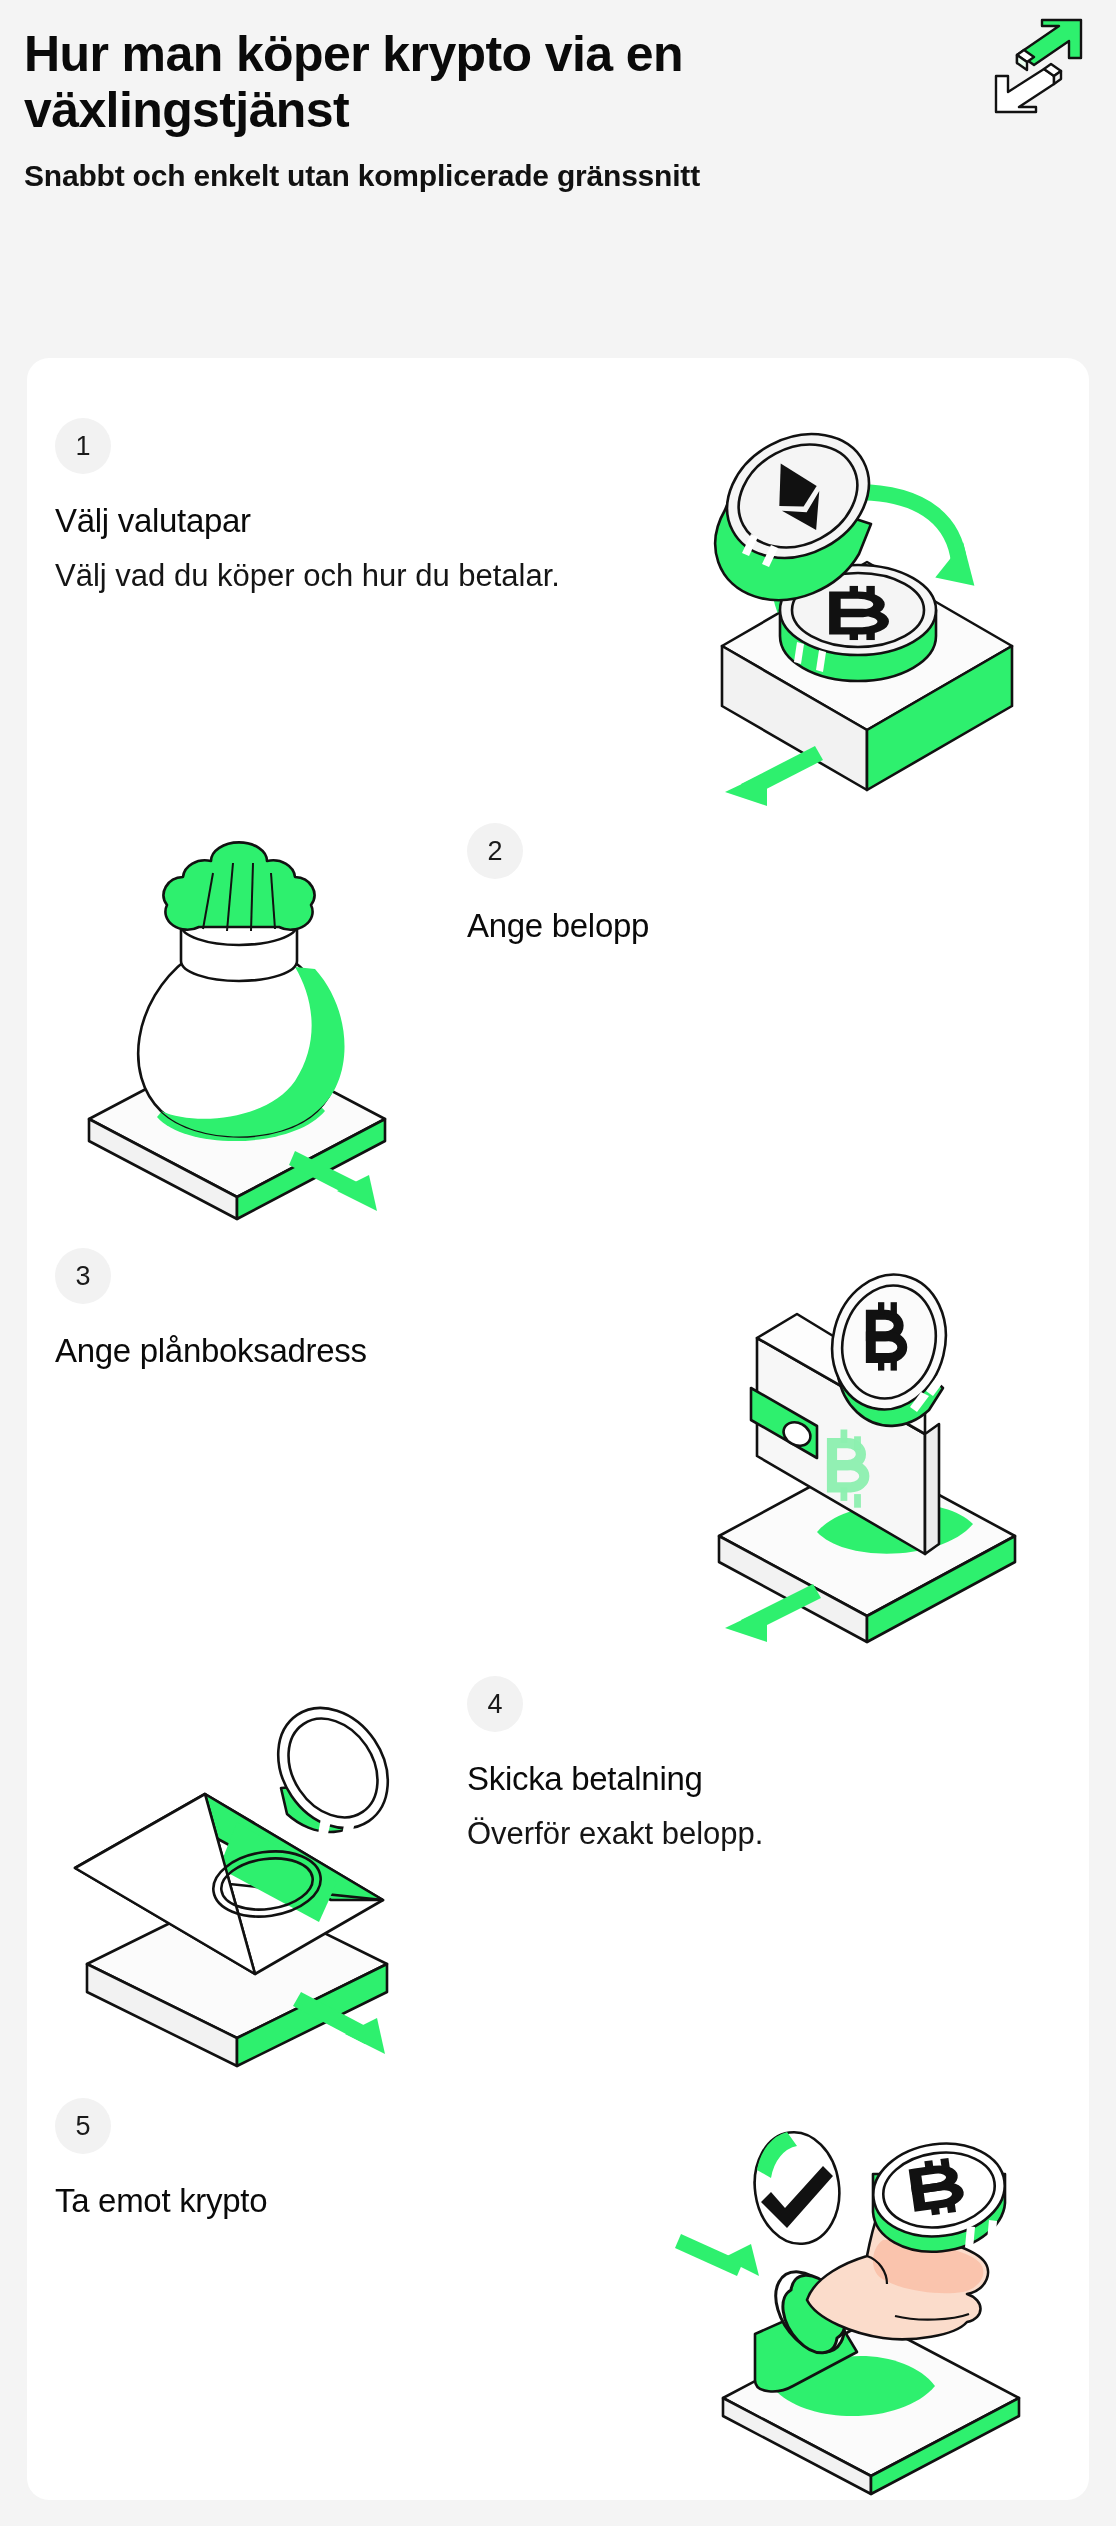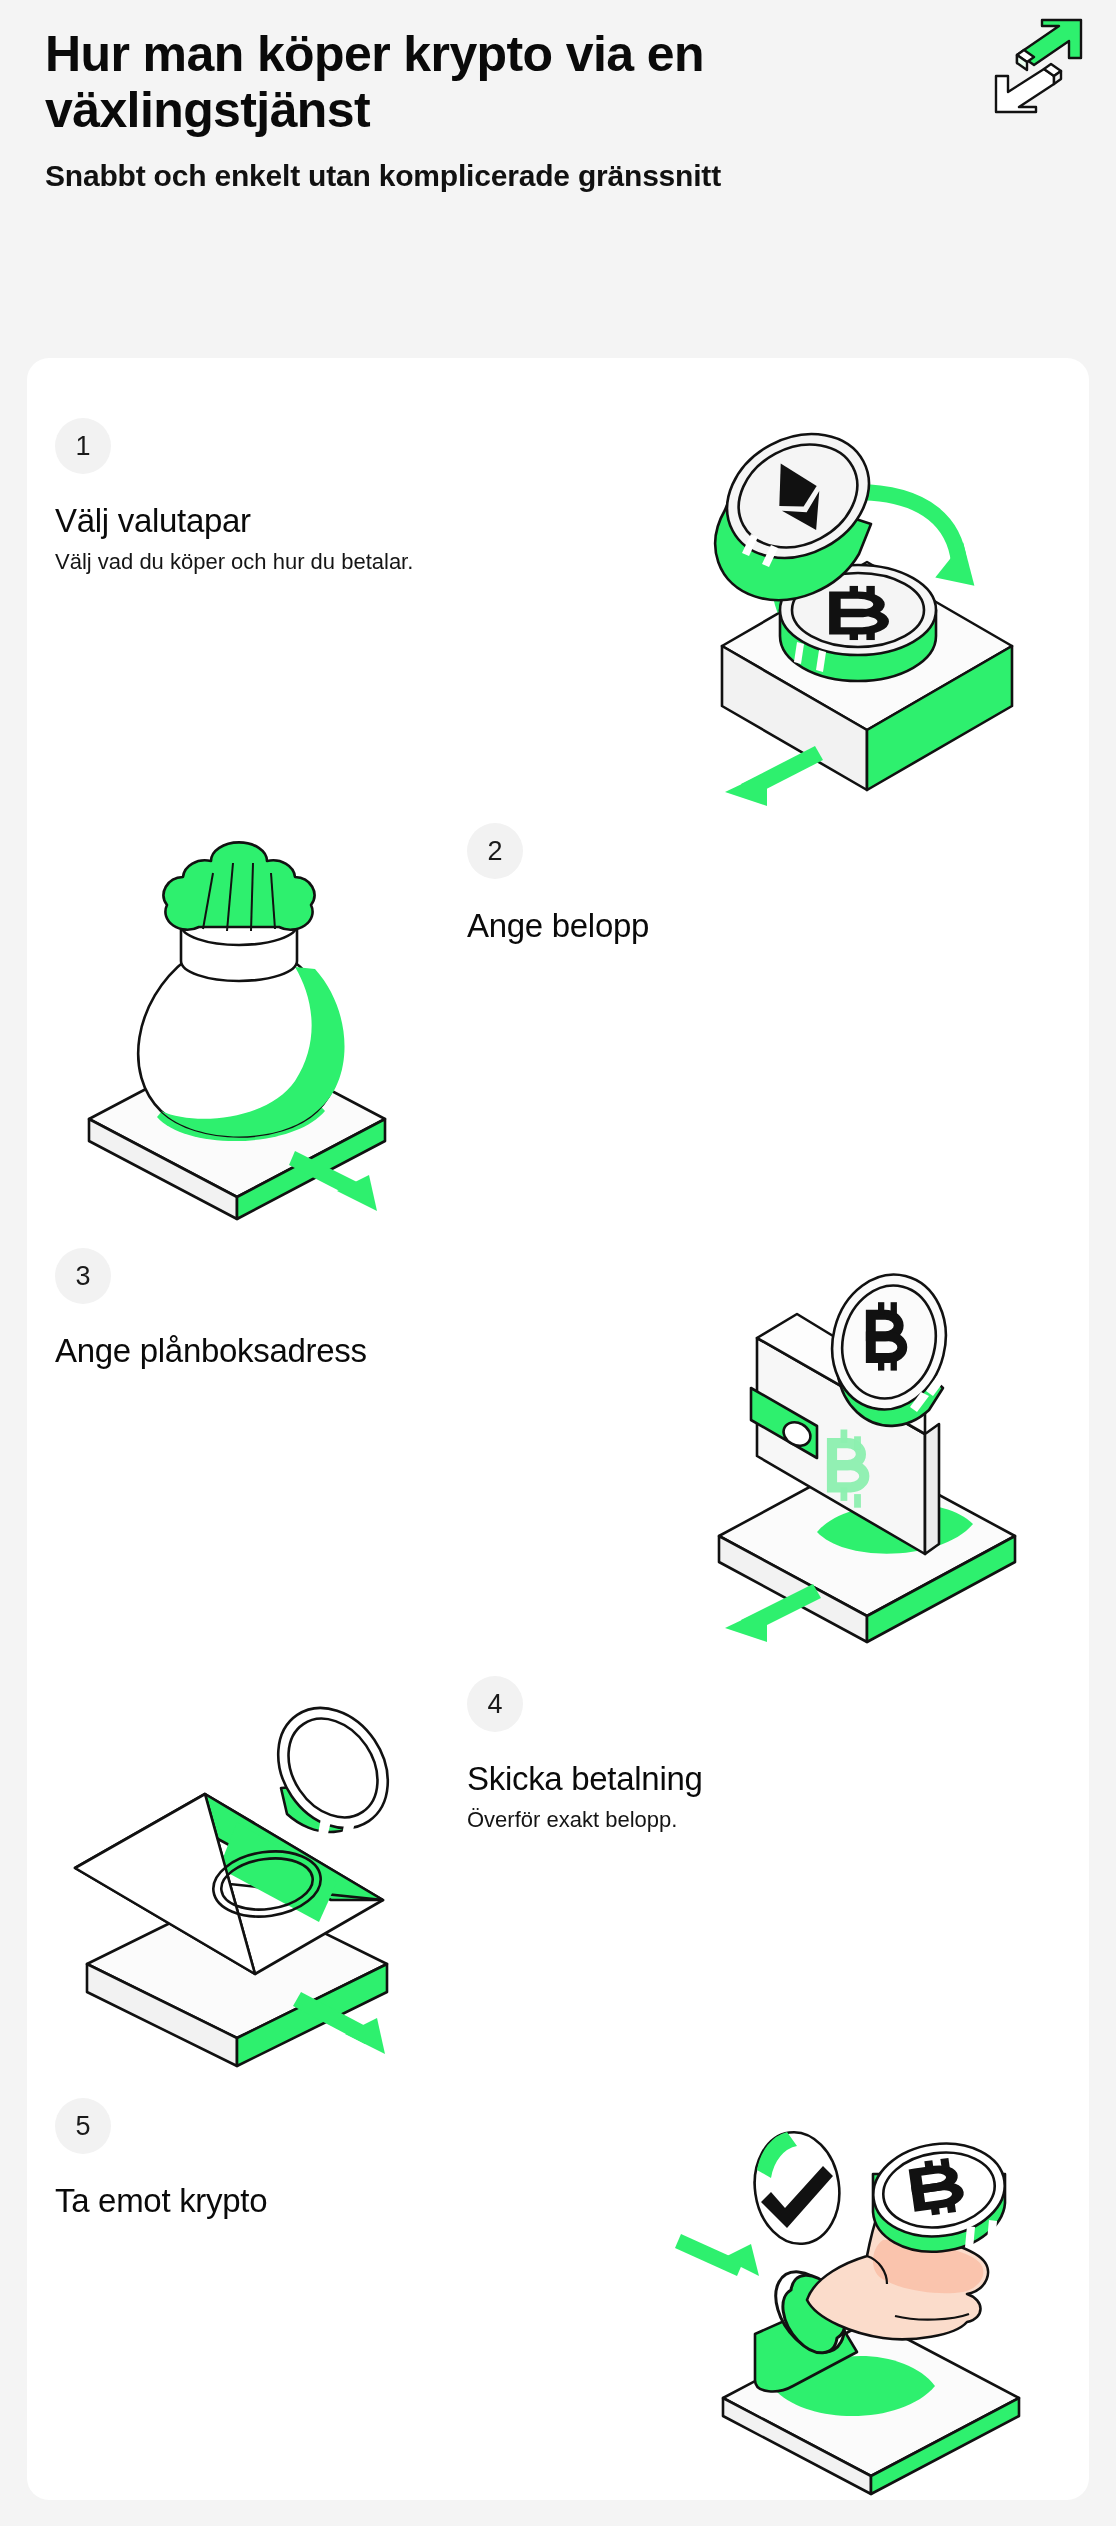--- a/index.html
+++ b/index.html
@@ -4,21 +4,21 @@
 <style>
   * { margin:0; padding:0; box-sizing:border-box; }
   html, body {
     width:1116px;
     background:#f4f4f4;
     font-family:"Liberation Sans", sans-serif;
   }
   body { width:1116px; min-height:2526px; position:relative; overflow:hidden; }
 
   
-  .header { padding:26px 28px 0 45px; position:relative; }
+  .header { padding:26px 28px 0 24px; position:relative; }
   .header-title {
     font-size:50px;
     line-height:1.12;
     font-weight:700;
     color:#0a0a0a;
     letter-spacing:-0.6px;
     max-width:940px;
   }
   .header-subtitle {
     margin-top:20px;
@@ -59,22 +59,22 @@
     display:flex; align-items:center; justify-content:center;
     font-size:27px; font-weight:400; color:#1a1a1a;
     line-height:1;
   }
   .step-title {
     margin-top:28px;
     font-size:33px; font-weight:400; color:#0a0a0a;
     letter-spacing:-0.3px; line-height:1.15;
   }
   .step-desc {
-    margin-top:7px;
-    font-size:22px; font-weight:400; color:#151515;
+    margin-top:15px;
+    font-size:31px; font-weight:400; color:#151515;
     line-height:1.38;
   }
 
   .step-art { position:absolute; width:400px; height:400px; }
   .step.left  .step-art { right:22px; top:-4px; }
   .step.right .step-art { left:10px;  top:-4px; }
 
   .step-art svg { width:100%; height:100%; display:block; overflow:visible; }
 
   

